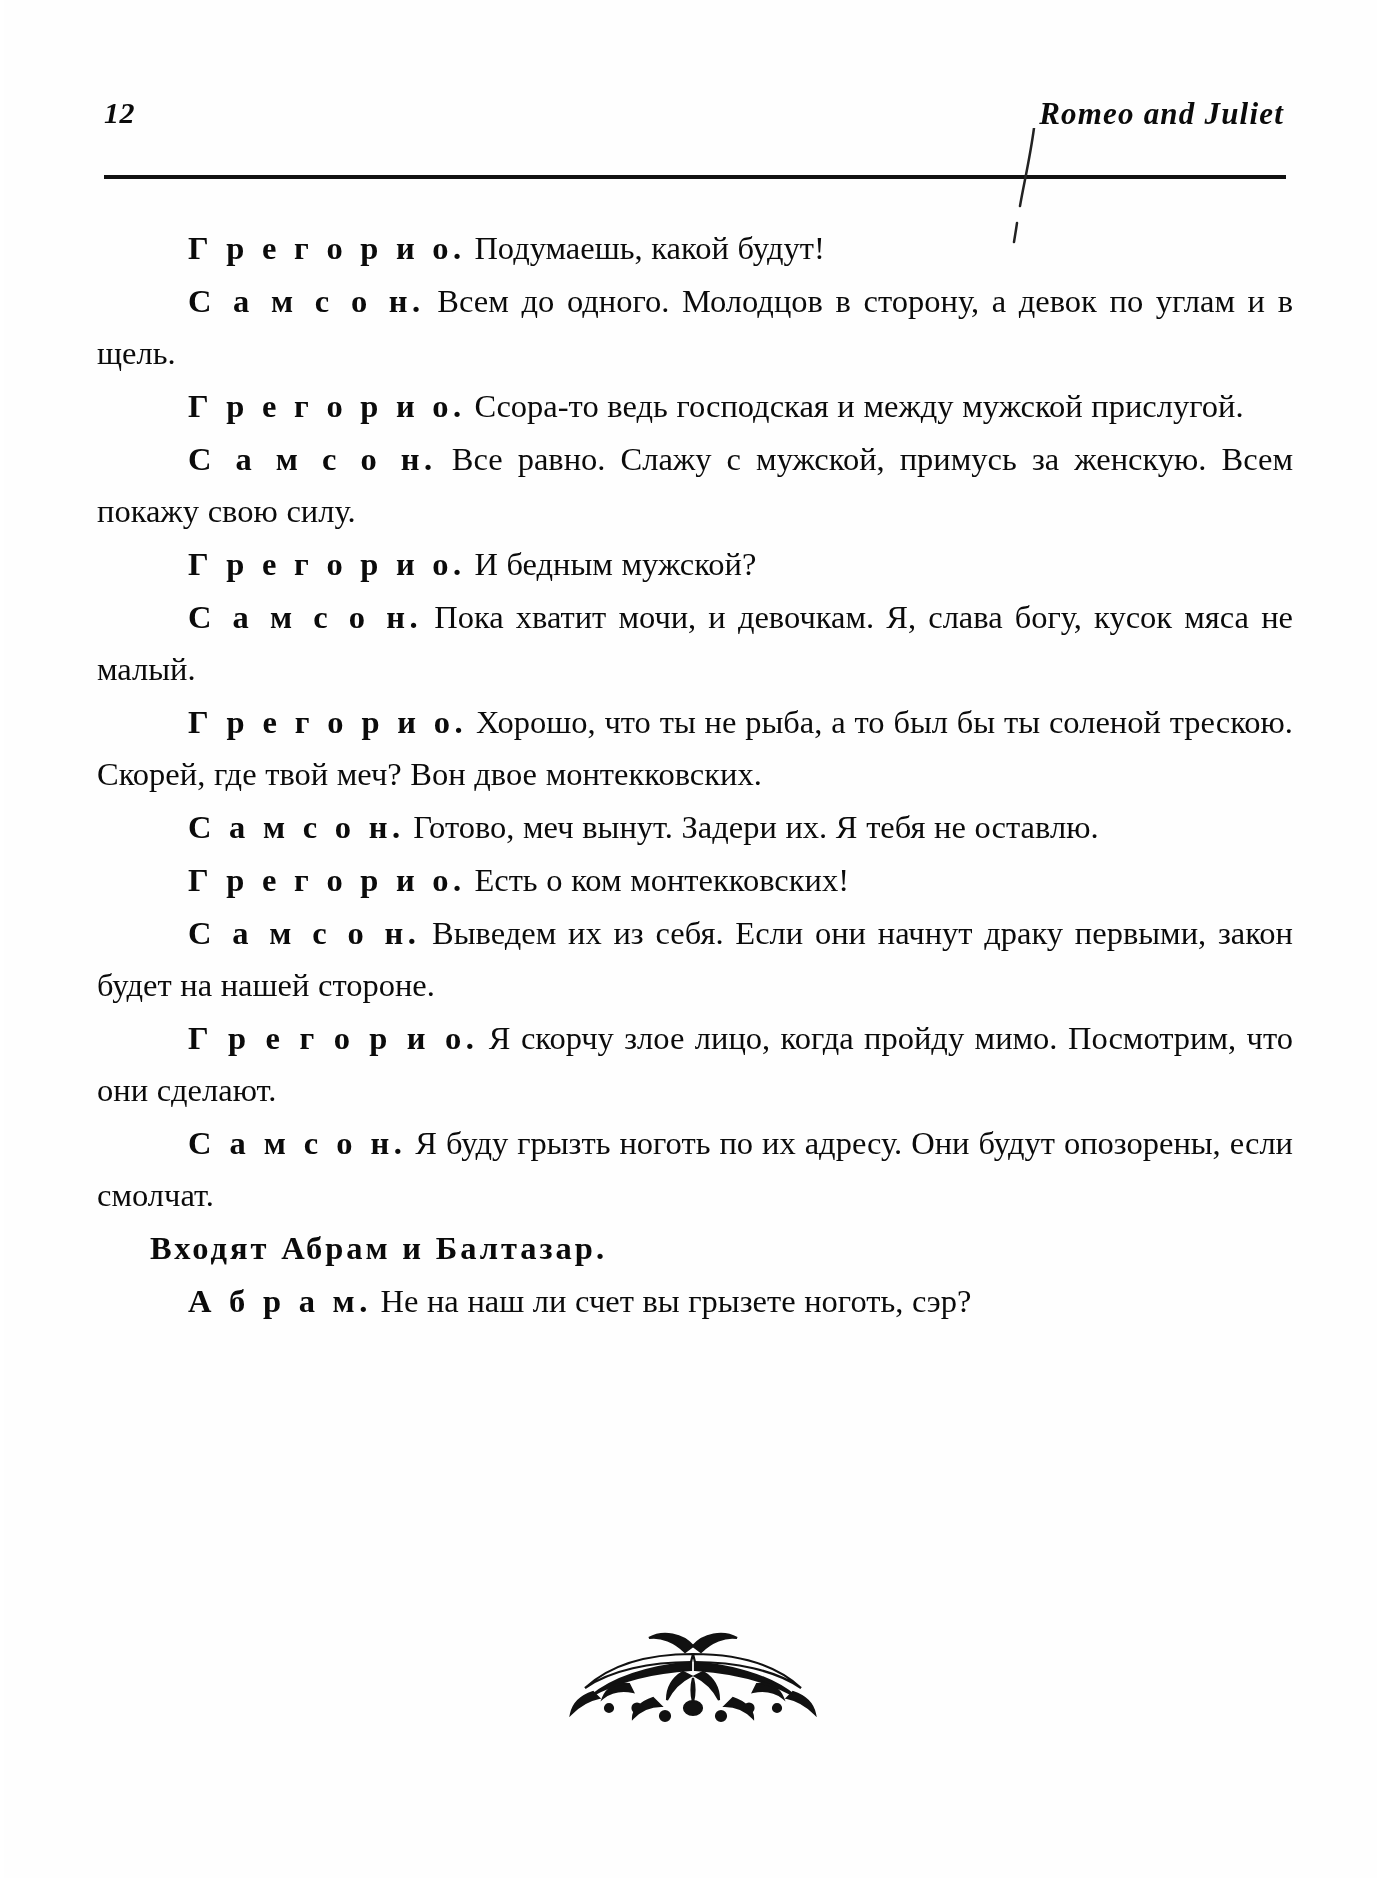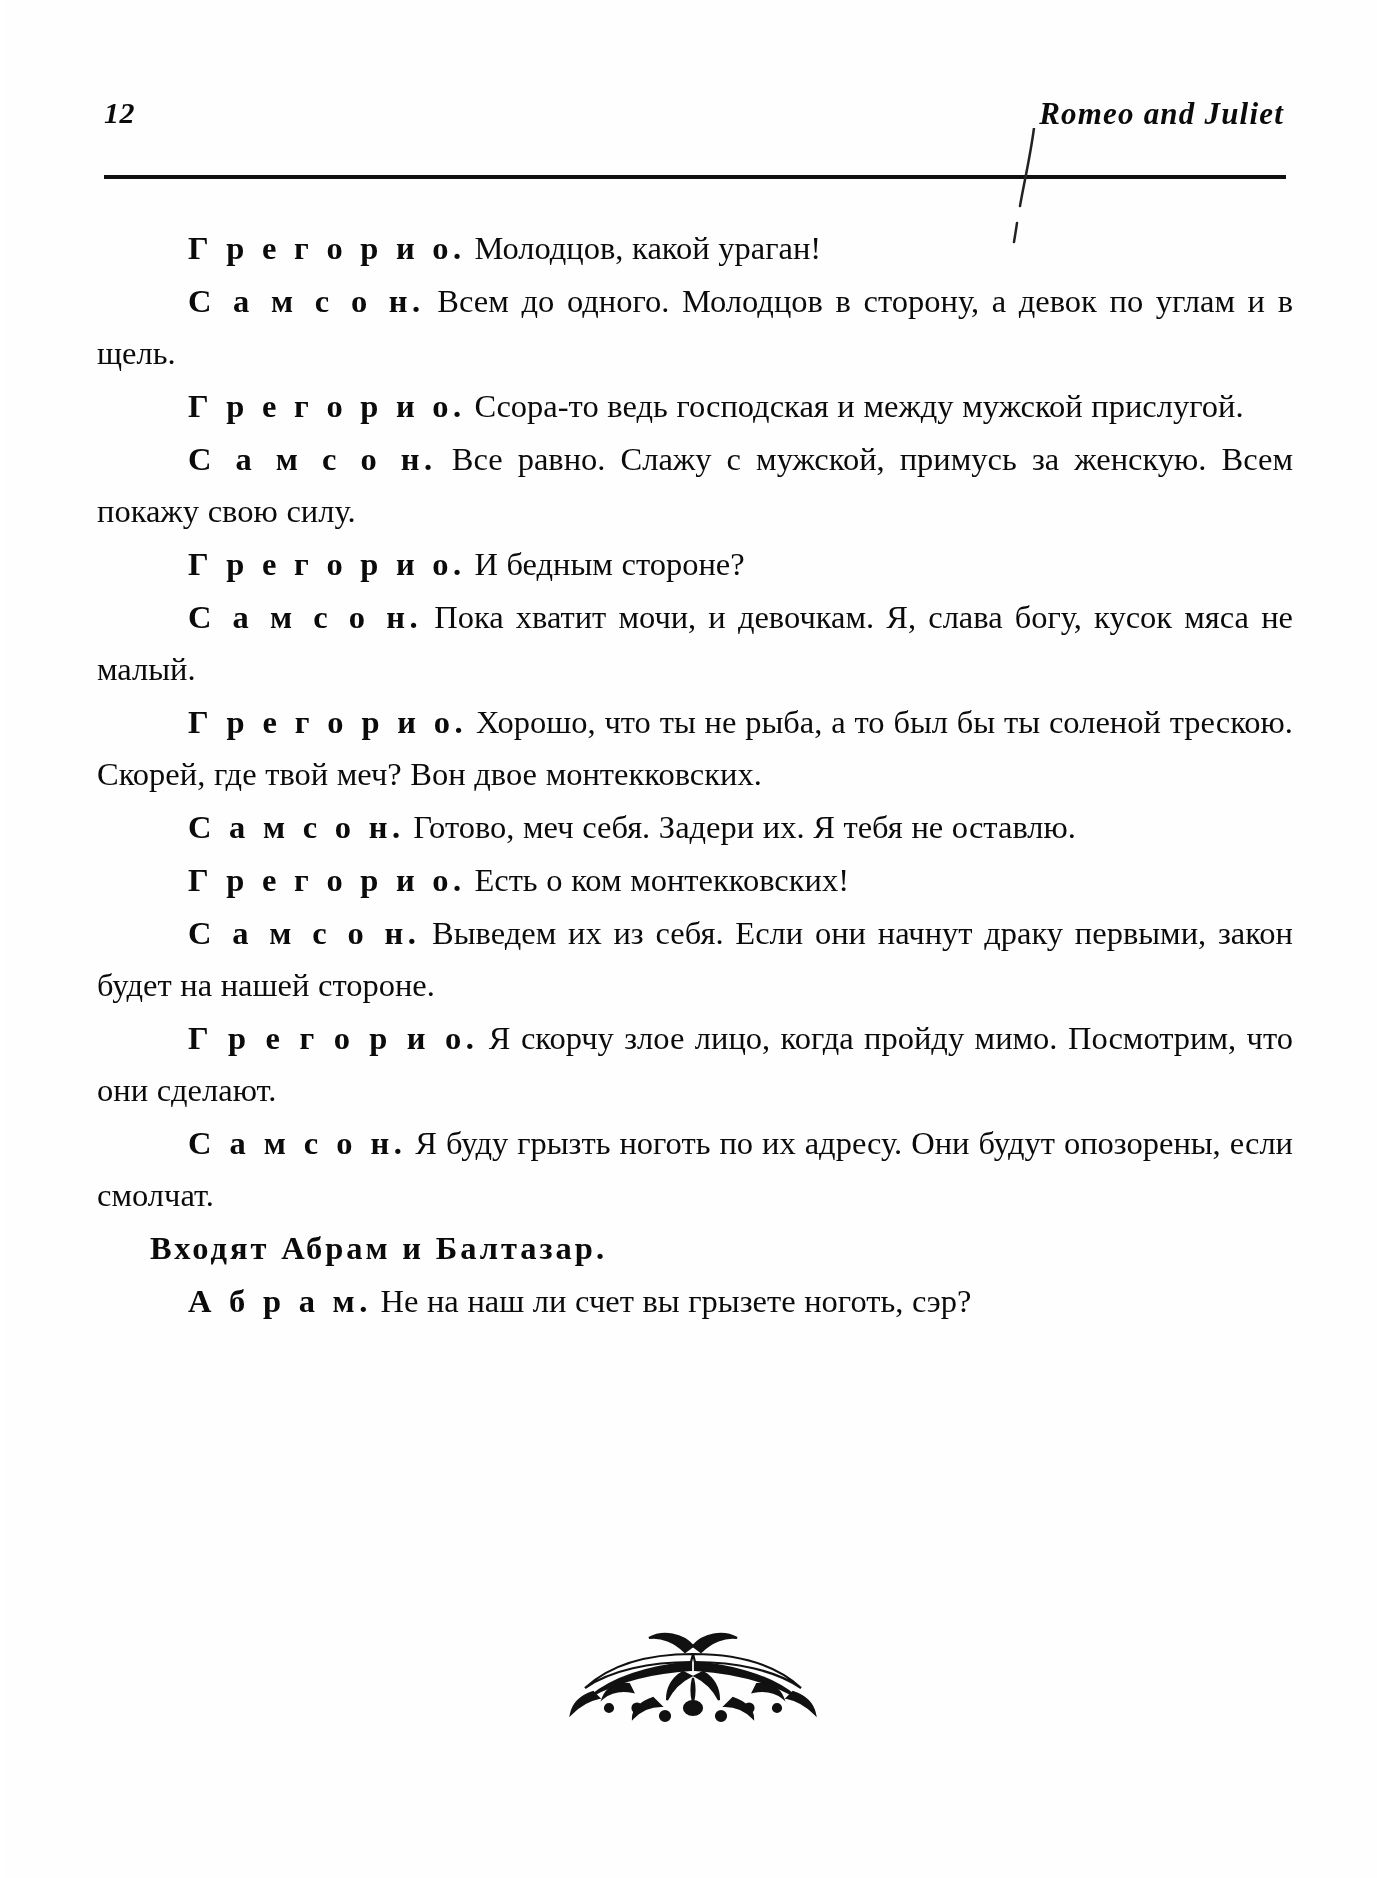--- a/index.html
+++ b/index.html
@@ -117,49 +117,49 @@
   <div class="rule"></div>
 
   <svg class="slash" viewBox="0 0 40 150">
     <path d="M30 0 C26 30, 20 55, 16 78" stroke="#222" stroke-width="2.5" fill="none" stroke-linecap="round"></path>
     <path d="M13 95 C12 102, 11 108, 10 114" stroke="#222" stroke-width="2.5" fill="none" stroke-linecap="round"></path>
   </svg>
 
   <div class="body-col">
 
     <p class="para">
-      <span class="speaker">Г р е г о р и о.</span><span> Молодцов, какой ураган!</span>
+      <span class="speaker">Г р е г о р и о.</span><span> Подумаешь, какой будут!</span>
     </p>
 
     <p class="para">
       <span class="speaker">С а м с о н.</span><span> Всем до одного. Молодцов в сторону, а девок по углам и в щель.</span>
     </p>
 
     <p class="para">
       <span class="speaker">Г р е г о р и о.</span><span> Ссора-то ведь господская и между мужской прислугой.</span>
     </p>
 
     <p class="para">
       <span class="speaker">С а м с о н.</span><span> Все равно. Слажу с мужской, примусь за женскую. Всем покажу свою силу.</span>
     </p>
 
     <p class="para">
-      <span class="speaker">Г р е г о р и о.</span><span> И бедным стороне?</span>
+      <span class="speaker">Г р е г о р и о.</span><span> И бедным мужской?</span>
     </p>
 
     <p class="para">
       <span class="speaker">С а м с о н.</span><span> Пока хватит мочи, и девочкам. Я, слава богу, кусок мяса не малый.</span>
     </p>
 
     <p class="para">
       <span class="speaker">Г р е г о р и о.</span><span> Хорошо, что ты не рыба, а то был бы ты соленой трескою. Скорей, где твой меч? Вон двое монтекковских.</span>
     </p>
 
     <p class="para">
-      <span class="speaker">С а м с о н.</span><span> Готово, меч себя. Задери их. Я тебя не оставлю.</span>
+      <span class="speaker">С а м с о н.</span><span> Готово, меч вынут. Задери их. Я тебя не оставлю.</span>
     </p>
 
 
 
     <p class="para">
       <span class="speaker">Г р е г о р и о.</span><span> Есть о ком монтекковских!</span>
     </p>
 
     <p class="para">
       <span class="speaker">С а м с о н.</span><span> Выведем их из себя. Если они начнут драку первыми, закон будет на нашей стороне.</span>

